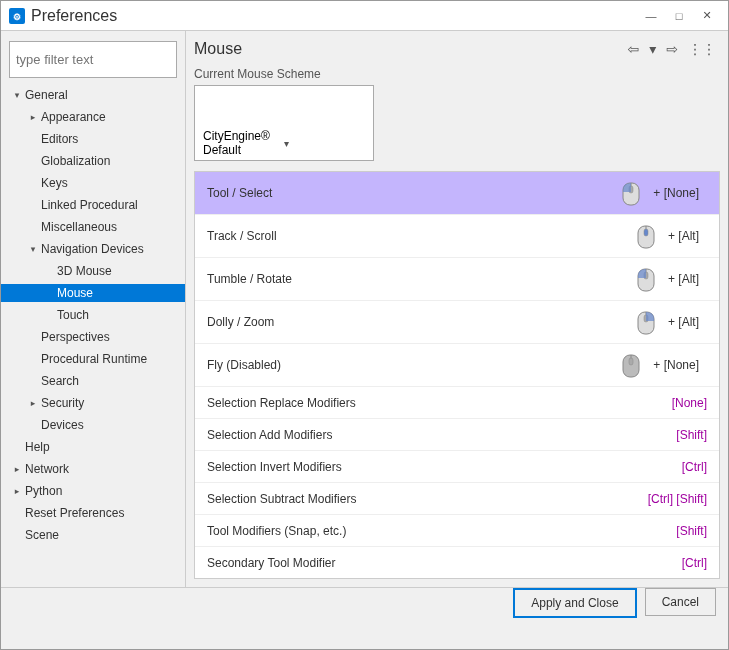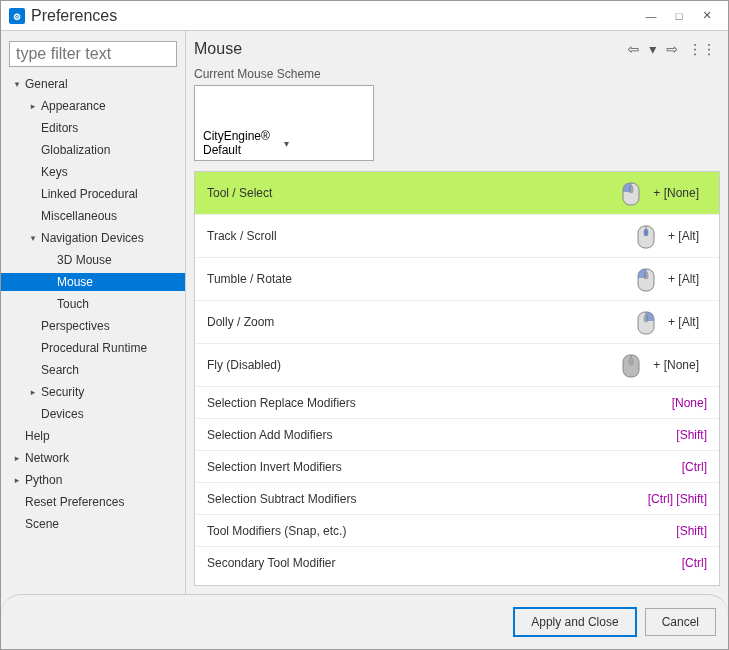--- a/index.html
+++ b/index.html
@@ -76,24 +76,24 @@
       background: #f0f0f0;
       border-right: 1px solid #ccc;
       display: flex;
       flex-direction: column;
       flex-shrink: 0;
       overflow-y: auto;
       padding: 4px 0;
     }
     .filter-input {
       margin: 6px 8px;
-      padding: 3px 6px;
+      padding: 10px 6px;
       border: 1px solid #aaa;
       background: white;
-      font-size: 16px;
+      font-size: 13px;
       color: #999;
       outline: none;
     }
     .tree-item {
       padding: 2px 0;
       cursor: default;
       user-select: none;
     }
     .tree-item-label {
       display: flex;
@@ -176,51 +176,50 @@
       overflow-y: auto;
     }
     .binding-row {
       display: flex;
       align-items: center;
       padding: 6px 12px;
       border-bottom: 1px solid #eee;
       min-height: 32px;
     }
     .binding-row:last-child { border-bottom: none; }
-    .binding-row.highlighted { background: #bef264; }
+    .binding-row.highlighted { background: #c4b5fd; }
     .binding-name {
       flex: 1;
       font-size: 12px;
       color: #333;
     }
     .binding-visual {
       display: flex;
       align-items: center;
       gap: 11px;
       margin-right: 8px;
     }
     .binding-modifier {
       font-size: 12px;
       color: #333;
     }
     .modifier-value {
       font-size: 12px;
       color: #a000a0;
     }
     .footer {
-      height: 55px;
+      height: 62px;
       background: #f0f0f0;
       border-top: 1px solid #ccc;
       display: flex;
-      align-items: center;
+      align-items: flex-start;
       justify-content: flex-end;
       padding: 0 12px;
       gap: 8px;
       flex-shrink: 0;
-      border-radius: 20px;
     }
     .btn-apply {
       padding: 6px 16px;
       background: #f0f0f0;
       border: 2px solid #0078d7;
       cursor: pointer;
       font-size: 12px;
       color: #333;
     }
     .btn-cancel {

